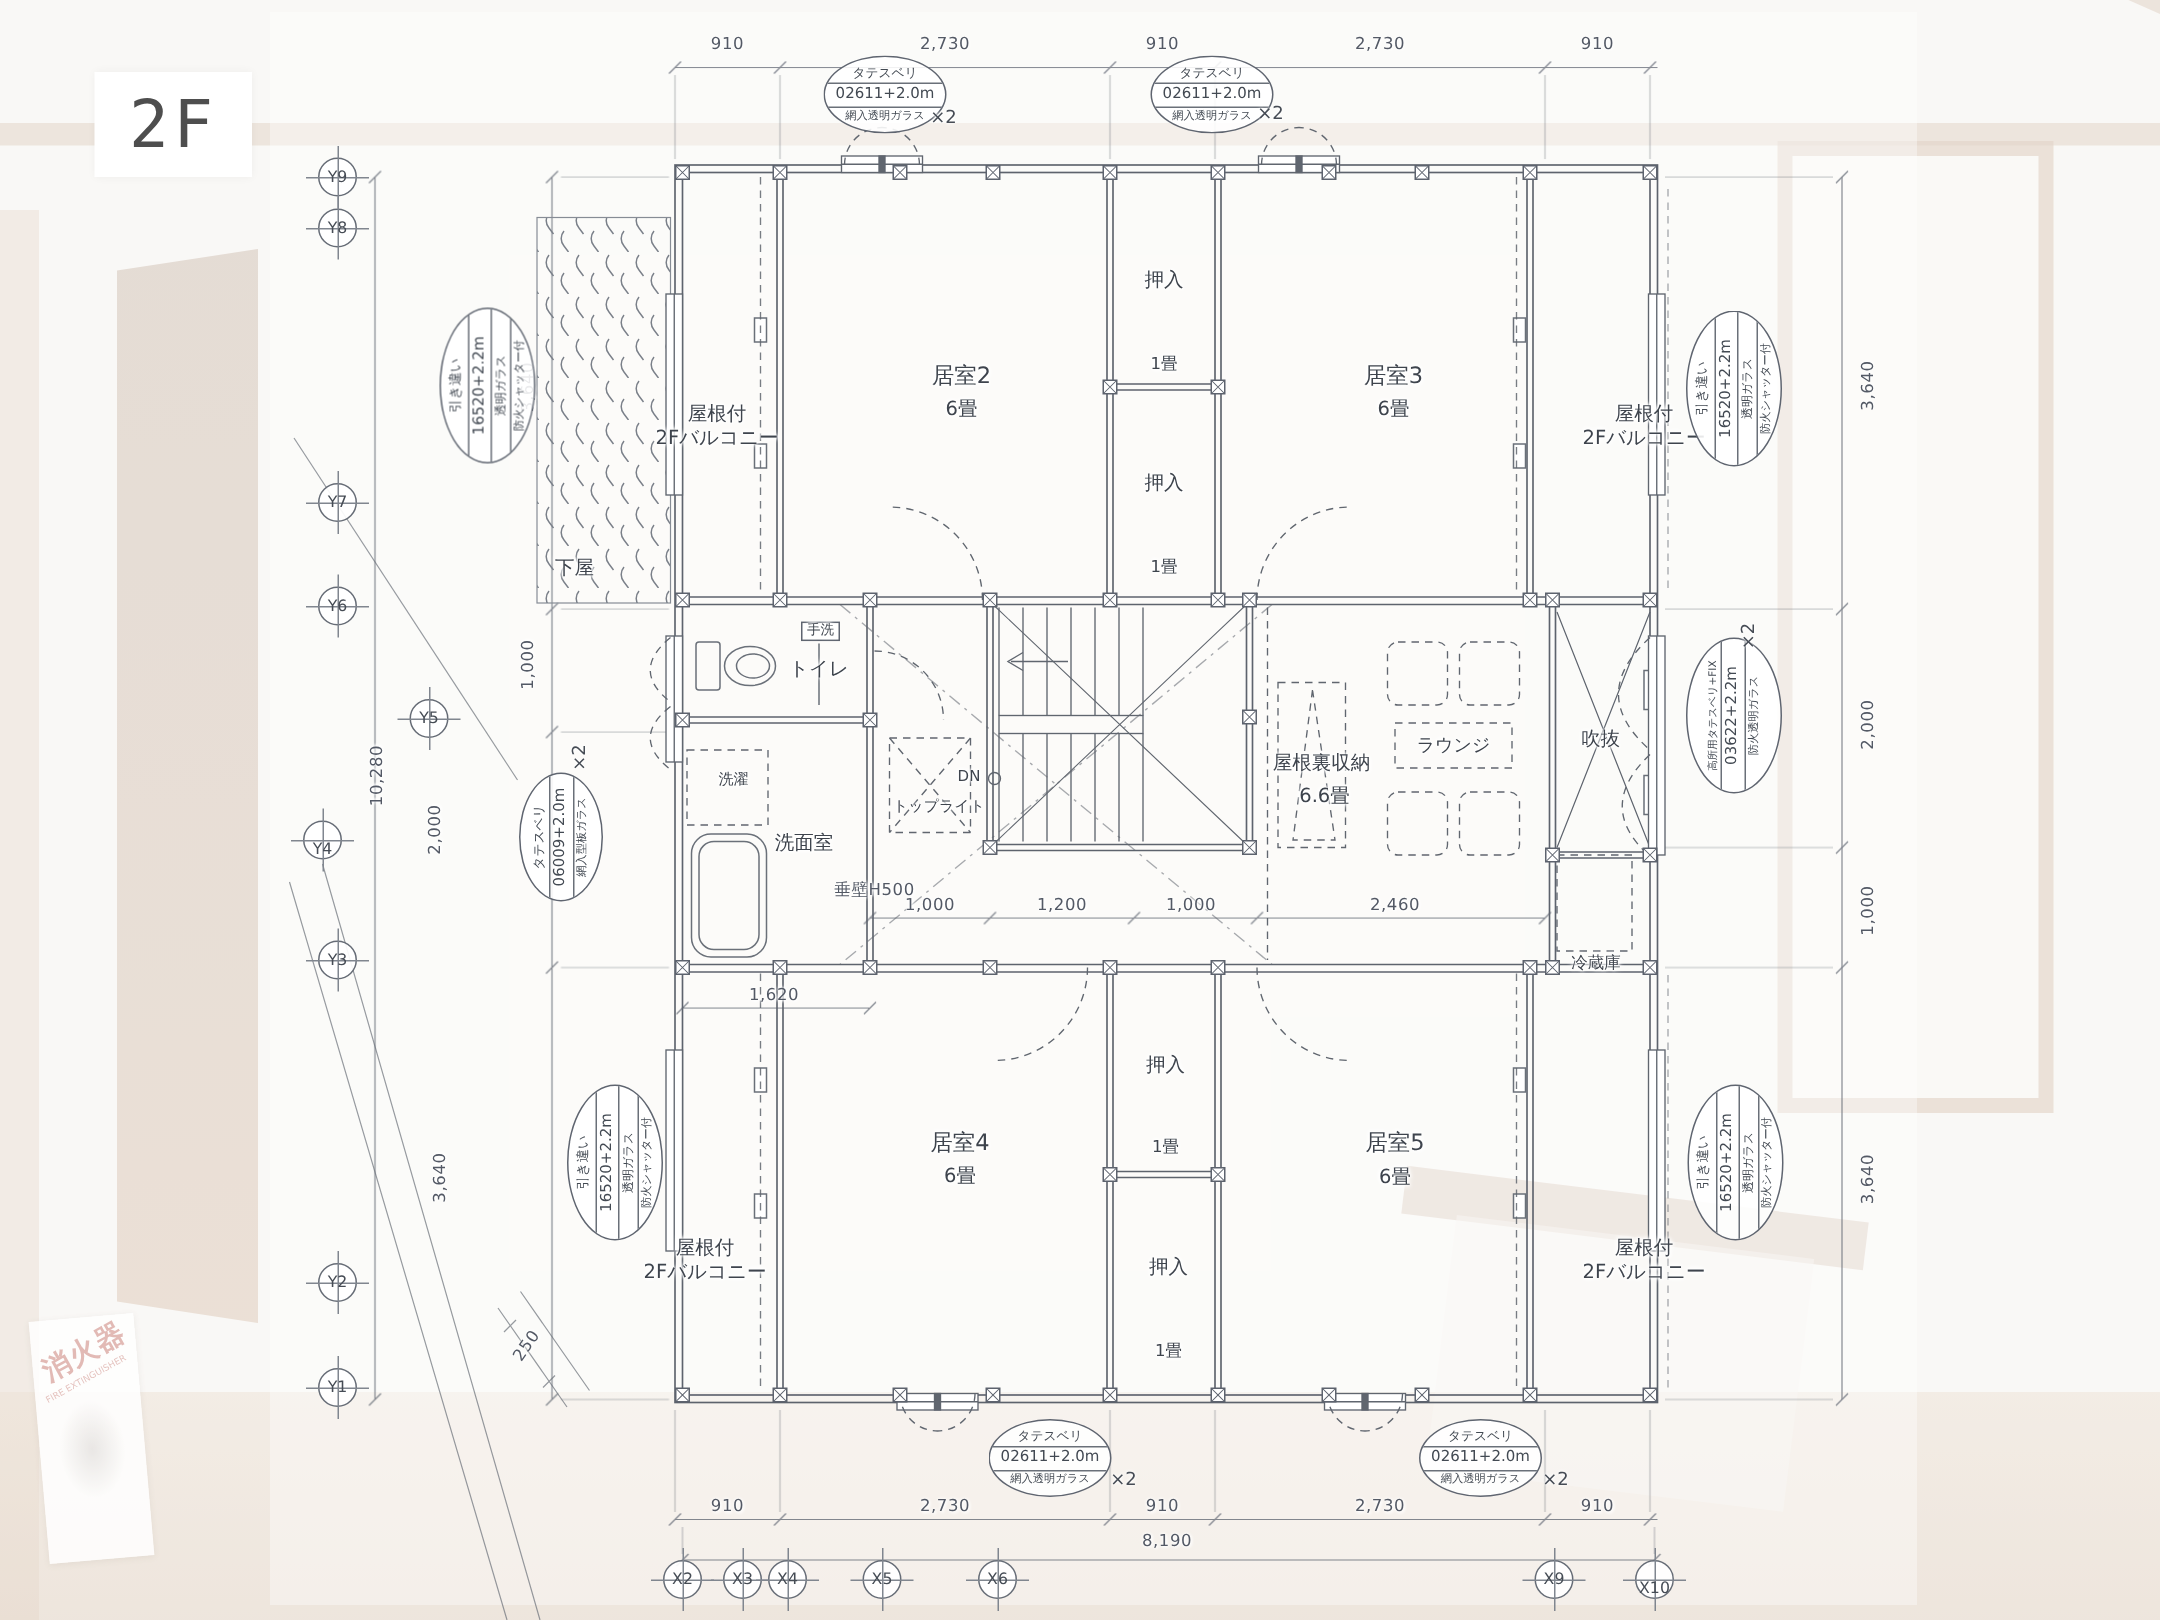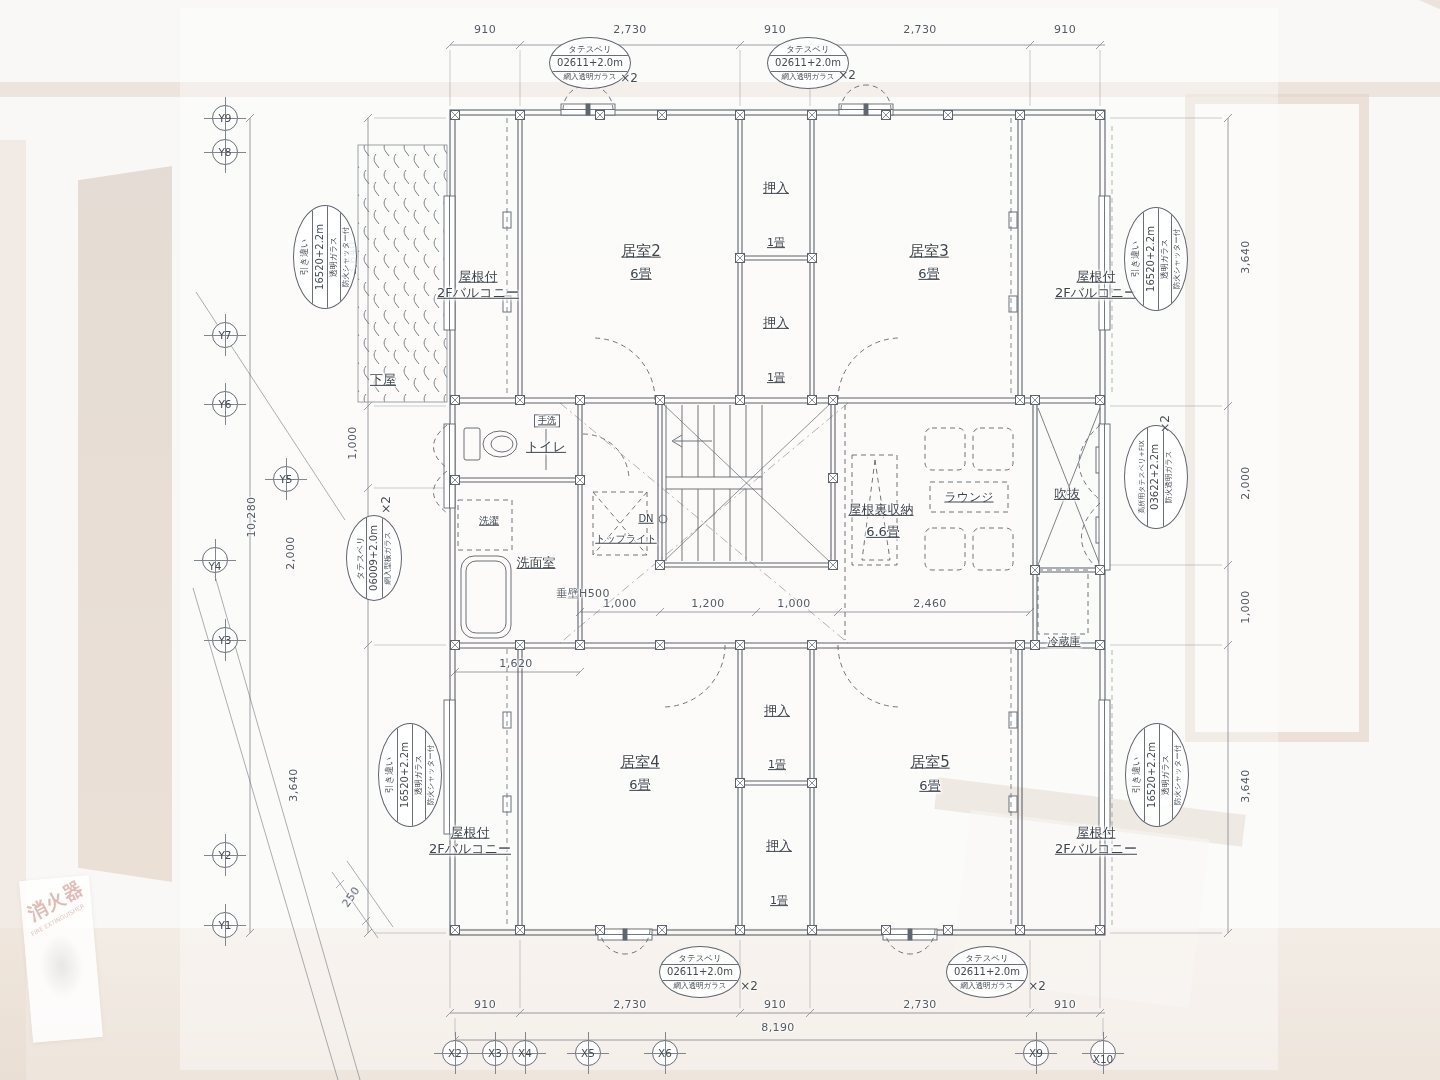--- a/index.html
+++ b/index.html
@@ -23,21 +23,21 @@
   .ph-sign-title{color:rgba(186,92,82,.6);font-size:19px;font-weight:bold;transform:rotate(-24deg);letter-spacing:1px;white-space:nowrap;}
   .ph-sign-sub{color:rgba(186,92,82,.55);font-size:6px;transform:rotate(-24deg);margin-top:2px;white-space:nowrap;}
   .ph-sign-art{width:44px;height:66px;margin-top:10px;background:radial-gradient(rgba(150,140,135,.28),rgba(150,140,135,0) 70%);}
   .wash-all{left:0;top:0;width:1440px;height:1080px;background:rgba(255,255,255,.30);}
   .wash-plan{left:180px;top:8px;width:1098px;height:1062px;background:rgba(255,255,255,.38);}
   
   .floor-badge{left:63px;top:48px;width:105px;height:70px;background:#fff;display:flex;align-items:center;justify-content:center;
                font-family:"DejaVu Sans Mono",monospace;font-size:44px;color:#4e4e4e;letter-spacing:3px;box-shadow:0 0 6px rgba(0,0,0,.05);}
   
   .lbl{position:absolute;transform:translate(-50%,-50%);color:#3e444d;white-space:nowrap;line-height:1.25;text-align:center;
-       text-shadow:0 0 2px #fff,0 0 2px #fff,0 0 4px #fff,1px 1px 3px #fff,-1px -1px 3px #fff;text-decoration:underline;}
+       text-shadow:0 0 2px #fff,0 0 2px #fff,0 0 4px #fff,1px 1px 3px #fff,-1px -1px 3px #fff;}
   .s15{font-size:15px;} .s13{font-size:13px;} .s12{font-size:12px;} .s11{font-size:11px;margin-top:32px;} .s10{font-size:10px;} .s9{font-size:9px;}
   .dim{position:absolute;transform:translate(-50%,-50%);font-size:11px;color:#535965;letter-spacing:.4px;white-space:nowrap;
        text-shadow:0 0 2px #fff,0 0 3px #fff,1px 1px 2px #fff;}
   .rot{transform:translate(-50%,-50%) rotate(-90deg);}
   .rot250{transform:translate(-50%,-50%) rotate(-55deg);}
   .boxed{border:1px solid #5f6570;background:rgba(255,255,255,.85);padding:0 3px;}
   
   .gb{position:absolute;width:26px;height:26px;margin:-13px 0 0 -13px;border:1.4px solid #666c76;border-radius:50%;
       background:rgba(255,255,255,.92);display:flex;align-items:center;justify-content:center;
       font-size:10.5px;color:#464c55;z-index:3;box-sizing:border-box;}
@@ -296,20 +296,23 @@
       <use href="#post" x="455" y="480"></use>
         <use href="#post" x="580" y="480"></use>
         <use href="#post" x="660" y="565"></use>
       <use href="#post" x="833" y="565"></use>
         <use href="#post" x="833" y="478"></use>
         <use href="#post" x="1035" y="570"></use>
         <use href="#post" x="1100" y="570"></use>
     </g>
   </svg>
 
+  <div class="abs floor-badge">
+    <span>2F</span>
+  </div>
 
   <div class="gb" style="left:225px;top:118px;">
       <span>Y9</span>
     </div>
   <div class="gb" style="left:225px;top:152px;">
       <span>Y8</span>
     </div>
   <div class="gb" style="left:225px;top:335px;">
       <span>Y7</span>
     </div>

